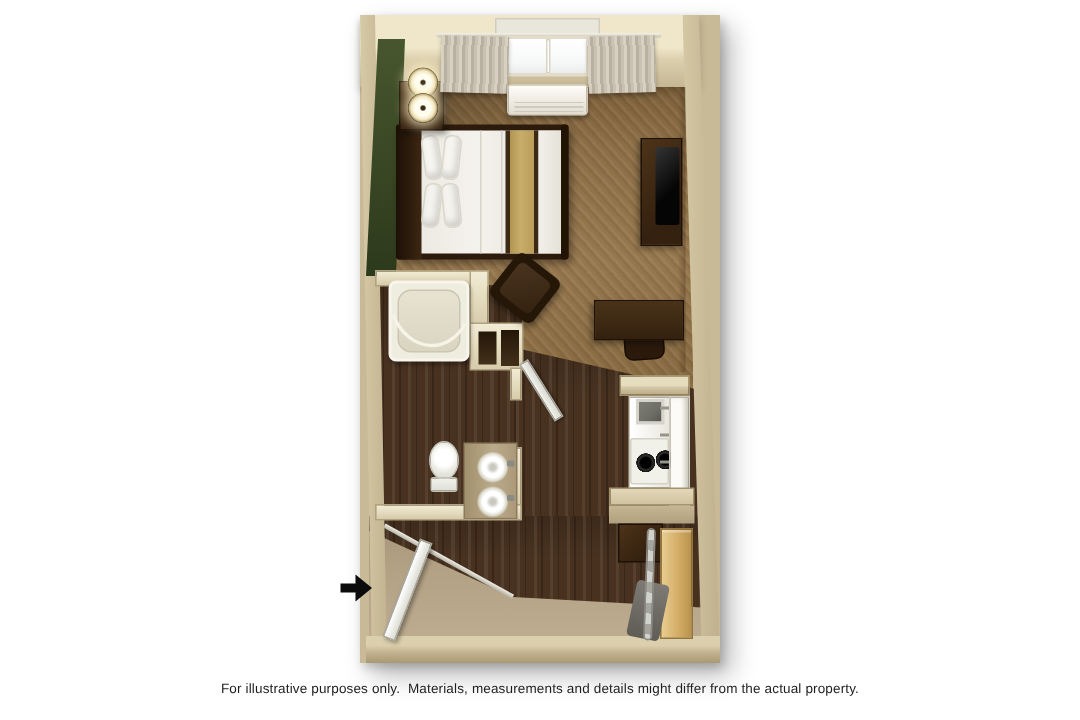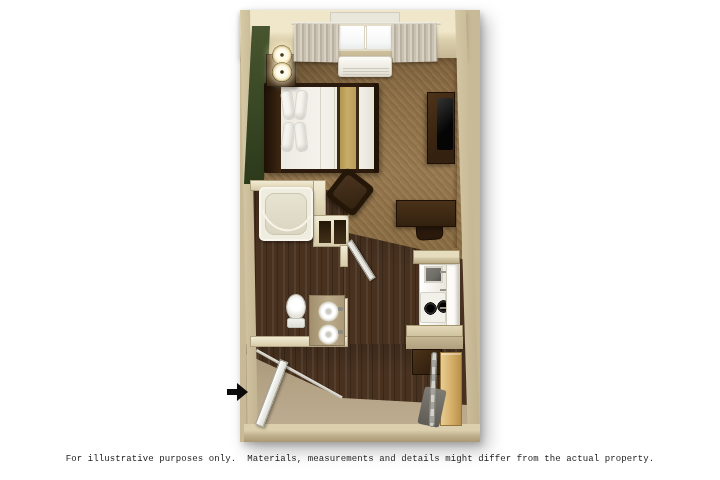--- a/index.html
+++ b/index.html
@@ -1,19 +1,19 @@
 <!DOCTYPE html>
 <html style="--page_bg: #ffffff; --wall_outer: #c8b997; --wall_cream: #e4dbbd; --accent_green: #47562e; --accent_green_dark: #2c3a1c; --carpet: #8d6f46; --wood: #48311f; --entry_carpet: #b3a184; --counter: #d6caa9; --dark_wood_furniture: #34210f; --bedding_white: #f4f2ec; --runner_tan: #c8ad6a; --appliance_white: #e9e7dd; --fridge_white: #fcfbf7; --oak: #d4ad66; --sink_dark: #6e6e67; --curtain: #b8b0a1; --glass_white: #f6f8f7; --door_white: #f2f2ee; --arrow_black: #0b0b0b; --caption_color: #1e1e1e;"><head>
 <meta charset="utf-8">
 <style>
   * { box-sizing: border-box; margin: 0; padding: 0; }
   html,body { background: var(--page_bg,#ffffff); }
   .stage { position: relative; width:720px; height:480px; overflow:hidden;
            background: var(--page_bg,#ffffff);
-           font-family:Liberation Mono, monospace; }
+           font-family:Liberation Sans, sans-serif; }
   .a { position:absolute; }
 
   
   .plan-bg { background: var(--wall_outer,#c8b997);
              box-shadow: 7px 8px 16px rgba(0,0,0,.28), 2px 3px 6px rgba(0,0,0,.18); }
   .carpet { background-color: var(--carpet,#8d6f46);
             background-image:
               repeating-linear-gradient(48deg, rgba(255,255,255,.05) 0 2px, rgba(0,0,0,0) 2px 4px, rgba(0,0,0,.05) 4px 6px),
               linear-gradient(180deg, #7a5d39 0%, var(--carpet,#8d6f46) 22%, #97784e 58%, #86693f 100%); }
   .wood { background-color: var(--wood,#48311f);

